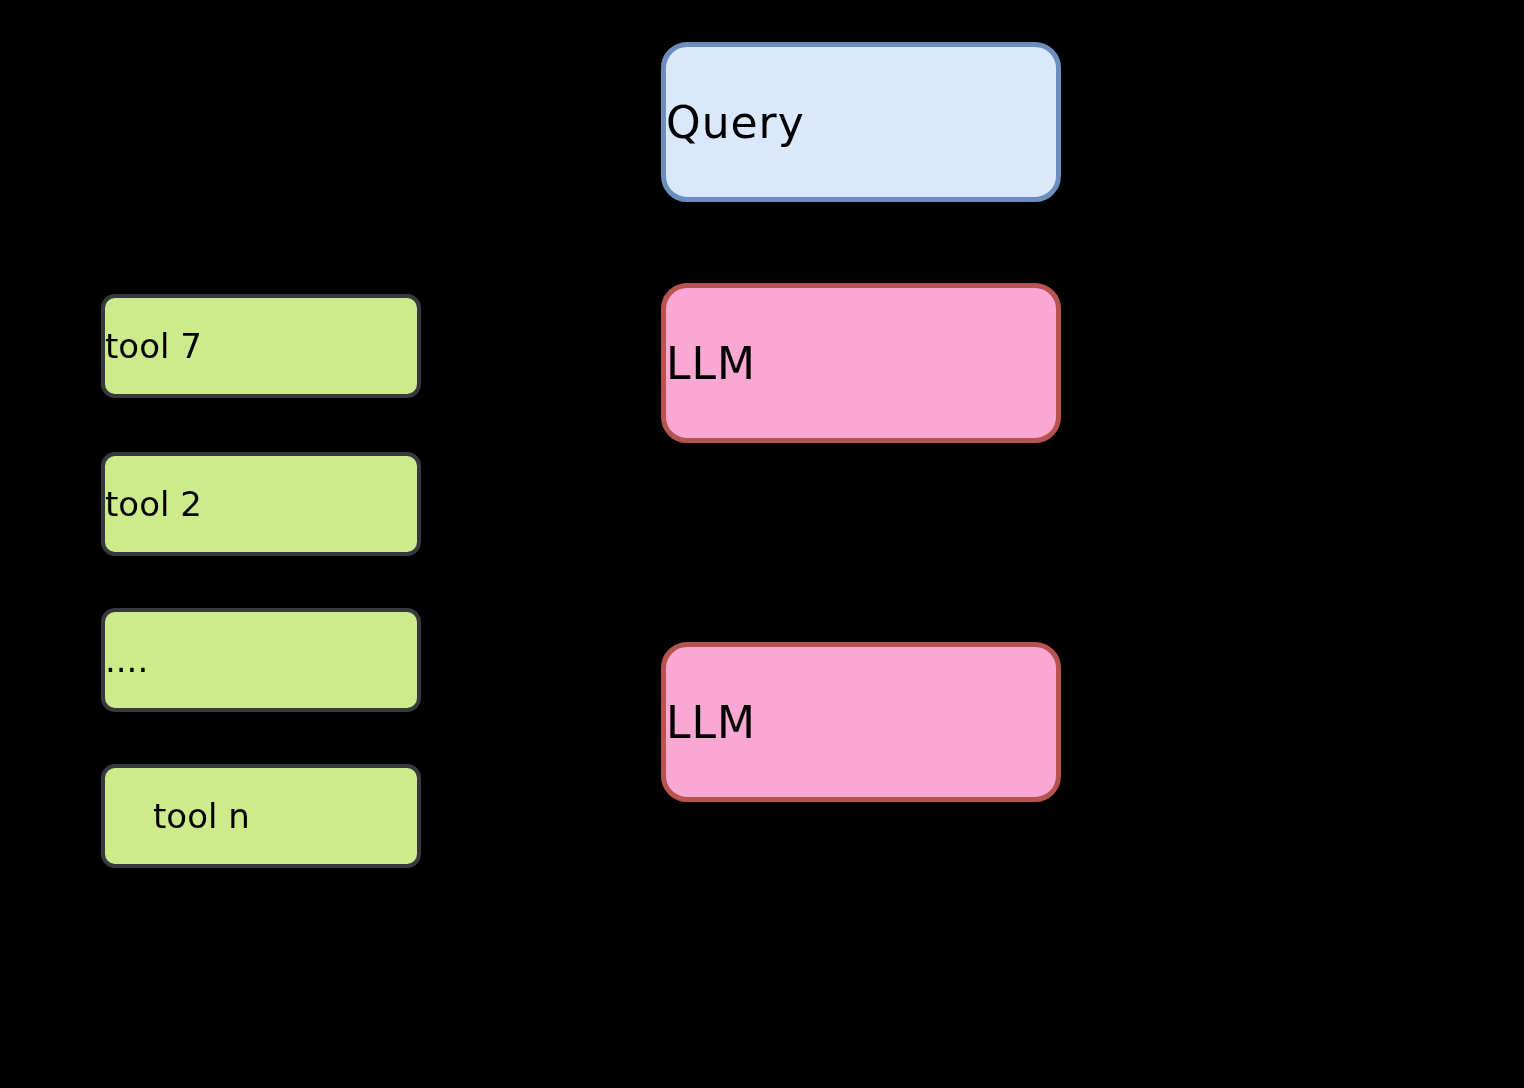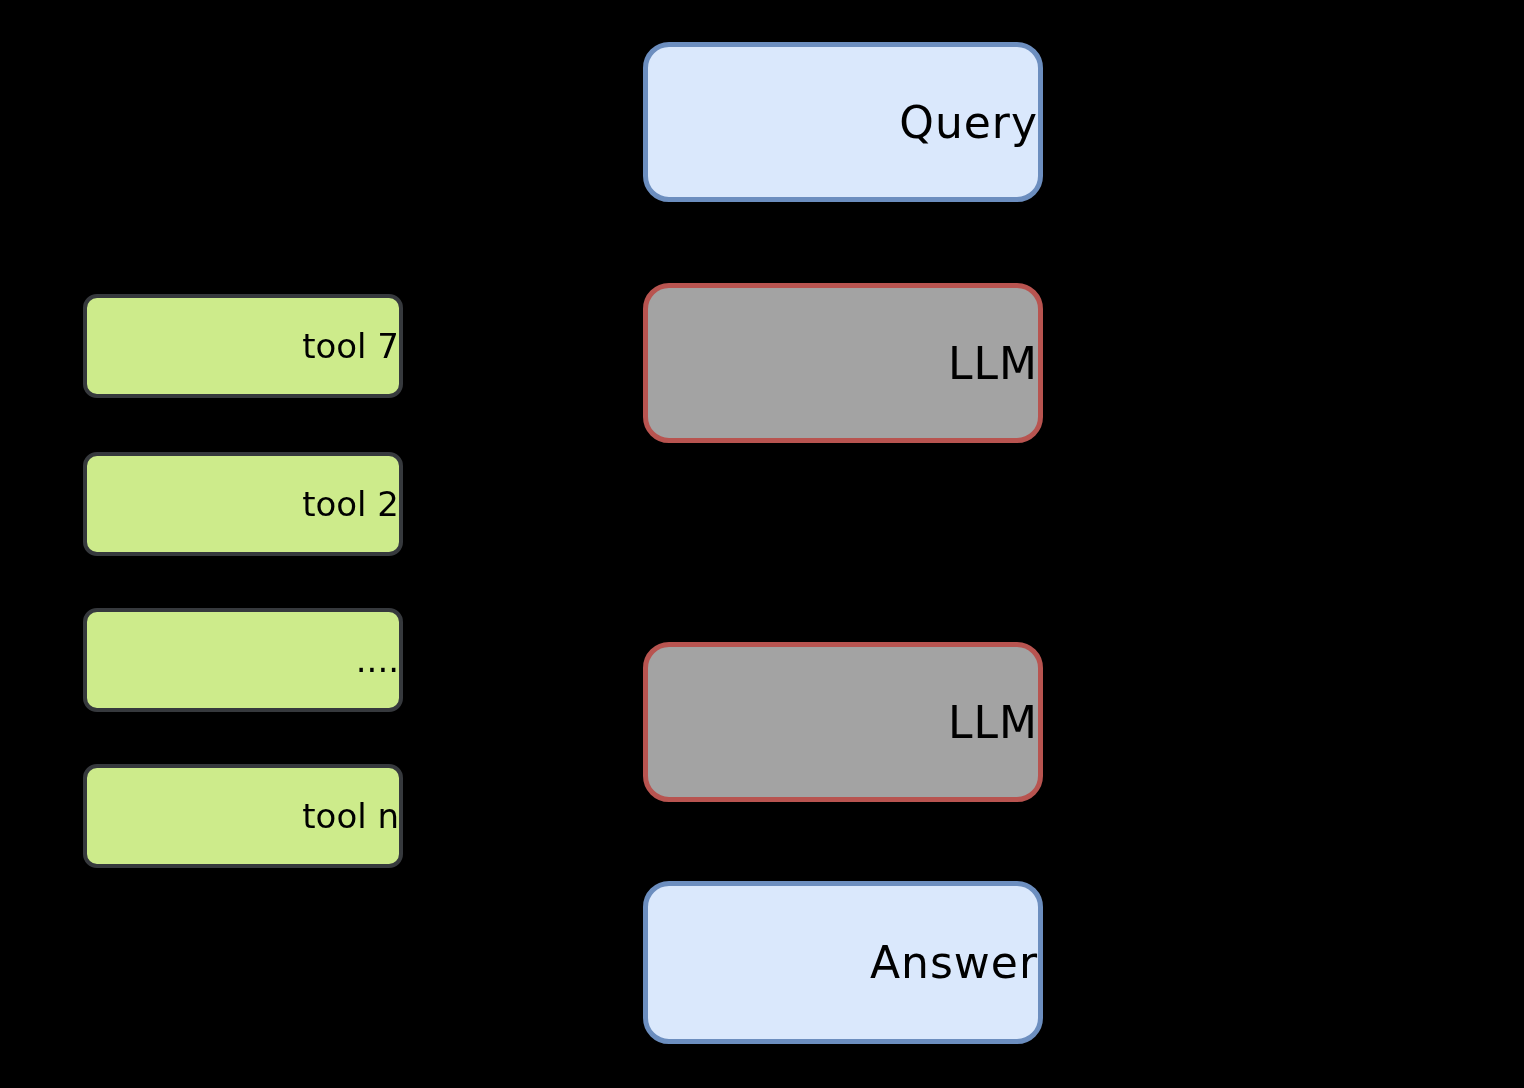--- a/index.html
+++ b/index.html
@@ -12,41 +12,42 @@
     width: 1524px;
     height: 1088px;
     background: #000000;
     overflow: hidden;
     font-family: "DejaVu Sans", sans-serif;
   }
   .node {
     position: absolute;
     display: flex;
     align-items: center;
-    justify-content: flex-end;
+    justify-content: flex-start;
     box-sizing: border-box;
     color: #000000;
     text-align: center;
+    margin-left: 18px;
   }
   
   .flow-node {
     left: 643px;
     width: 400px;
     height: 160px;
     border-radius: 26px;
     border: 5px solid;
     font-size: 44px;
     letter-spacing: 1px;
   }
   .flow-node.blue {
     background: #dae8fc;
     border-color: #6c8ebf;
   }
   .flow-node.red {
-    background: #a3a3a3;
+    background: #f9a8d4;
     border-color: #b85450;
   }
   #node-query  { top: 42px; }
   #node-llm-top { top: 283px; }
   #node-llm-bottom { top: 642px; }
   #node-answer { top: 881px; height: 163px; }
 
   
   .tool-node {
     left: 83px;
@@ -76,23 +77,20 @@
   </div>
 
   <div class="node flow-node red" id="node-llm-top">
     <span class="node-label">LLM</span>
   </div>
 
   <div class="node flow-node red" id="node-llm-bottom">
     <span class="node-label">LLM</span>
   </div>
 
-  <div class="node flow-node blue" id="node-answer">
-    <span class="node-label">Answer</span>
-  </div>
 
   <div class="node tool-node" id="node-tool1">
     <span class="node-label">tool 7</span>
   </div>
 
   <div class="node tool-node" id="node-tool2">
     <span class="node-label">tool 2</span>
   </div>
 
   <div class="node tool-node" id="node-dots">

